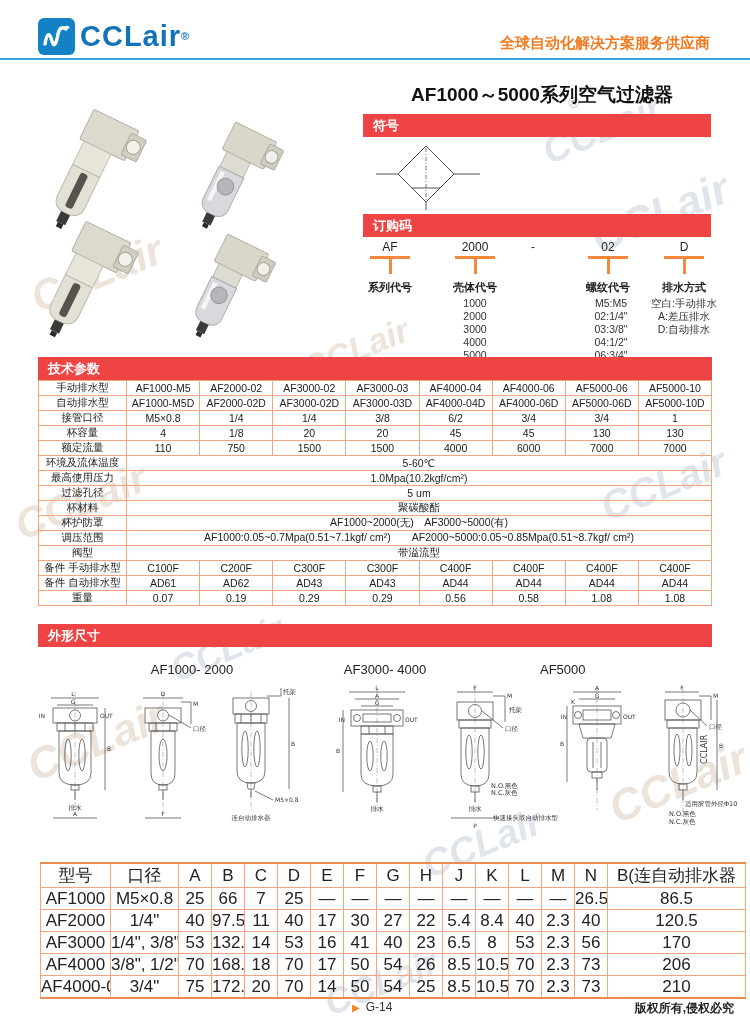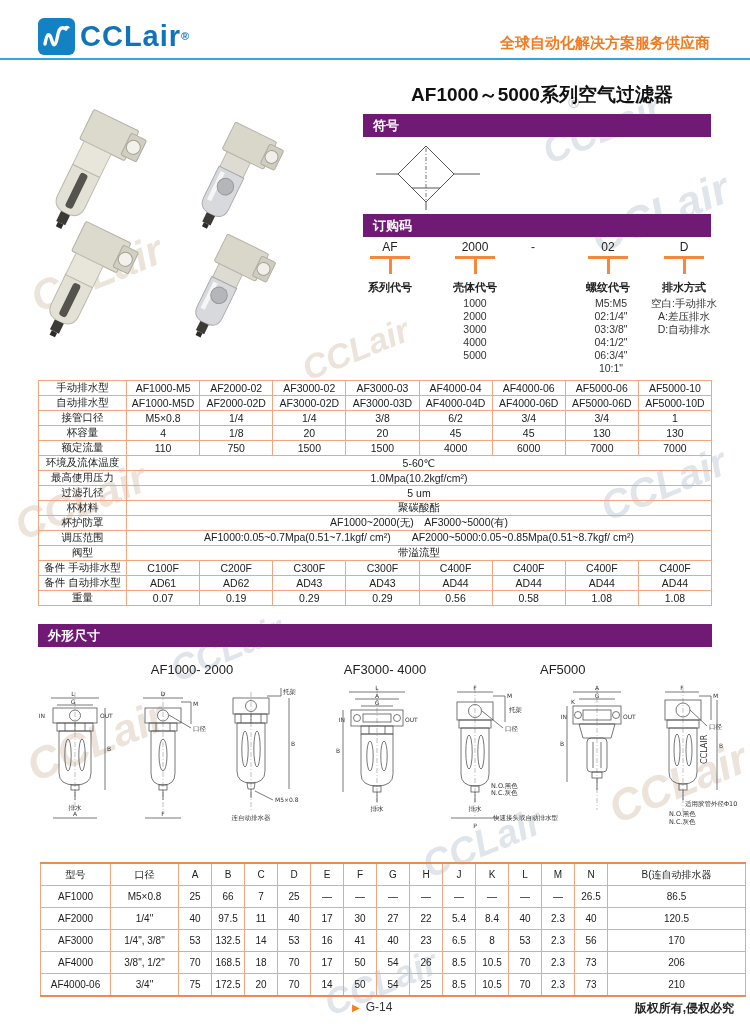--- a/index.html
+++ b/index.html
@@ -25,21 +25,21 @@
   .z{position:absolute;z-index:1;}
   
   .logo-box{left:38px;top:18px;display:flex;align-items:flex-start;}
   .logo-icon{width:37px;height:37px;background:#1282c4;border-radius:6px;display:inline-block;}
   .logo-text{font-size:29px;font-weight:bold;color:#1173b9;letter-spacing:1px;line-height:37px;margin-left:5px;}
   .logo-reg{font-size:11px;color:#1173b9;vertical-align:top;}
   .tagline{right:40px;top:34px;font-size:15px;font-weight:bold;color:#f47a20;}
   .top-rule{left:0;top:58px;width:750px;height:2px;background:#35a5dd;}
   .doc-title{left:372px;top:82px;width:340px;text-align:center;font-size:19px;font-weight:bold;color:#111;}
   
-  .bar{background:#701a75;color:#fff;font-size:13px;font-weight:bold;line-height:23px;
+  .bar{background:#ef4444;color:#fff;font-size:13px;font-weight:bold;line-height:23px;
        padding-left:10px;box-sizing:border-box;}
   .bar-symbol{left:363px;top:114px;width:348px;height:23px;}
   .bar-order{left:363px;top:214px;width:348px;height:23px;}
   .bar-tech{left:38px;top:357px;width:674px;height:23px;}
   .bar-dims{left:38px;top:624px;width:674px;height:23px;}
   
   .order-wrap{left:363px;top:240px;width:360px;height:118px;font-size:11px;}
   .ocol{position:absolute;text-align:center;}
   .ocode{font-size:12px;color:#222;}
   .omark{margin:2px auto 0;width:40px;}
@@ -57,21 +57,21 @@
   .tech-table td.lab{font-weight:normal;color:#222;}
   
   .dims-label{top:662px;font-size:13px;color:#222;position:absolute;z-index:1;}
   .dwg-svg{left:25px;top:678px;width:715px;height:185px;}
   .dwg line,.dwg path,.dwg rect,.dwg circle,.dwg ellipse{stroke:#555;fill:none;stroke-width:.8;}
   .dwg .cl{stroke:#999;stroke-dasharray:5 2 1 2;stroke-width:.6;}
   .dwg text{font-size:6px;fill:#333;stroke:none;font-family:"DejaVu Sans",sans-serif;}
   .dwg text.cn{font-size:6.5px;}
   
   .dims-table{position:absolute;left:40px;top:862px;width:705px;border-collapse:collapse;
-              table-layout:fixed;font-size:10px;z-index:1;}
+              table-layout:fixed;font-size:17px;z-index:1;}
   .dims-table th,.dims-table td{border:1px solid #f2a57f;height:21px;text-align:center;
               padding:0;font-weight:normal;color:#222;overflow:hidden;white-space:nowrap;}
   .dims-table tr:first-child th{border-top:2px solid #ea8c52;}
   .dims-table tr:last-child td{border-bottom:2px solid #ea8c52;}
   
   .footer-page{left:352px;top:1000px;font-size:12px;color:#333;}
   .footer-page .tri{color:#f5821f;font-size:10px;margin-right:6px;}
   .footer-copy{right:16px;top:1000px;font-size:12px;font-weight:bold;color:#222;}
   
   .photo-svg{left:38px;top:104px;width:320px;height:248px;}
@@ -220,20 +220,21 @@
         </div>
       <div class="olabel">排水方式</div>
       <div class="oopts left">
           <div>空白:手动排水</div>
           <div>A:差压排水</div>
           <div>D:自动排水</div>
         </div>
     </div>
   </div>
 
+  <div class="z bar bar-tech">技术参数</div>
   <table class="tech-table">
     <colgroup>
         <col style="width:88px">
         <col span="8">
       </colgroup>
     <tbody id="tech-body">
         <tr>
           <td class="lab">手动排水型</td>
           <td>AF1000-M5</td>
           <td>AF2000-02</td>

